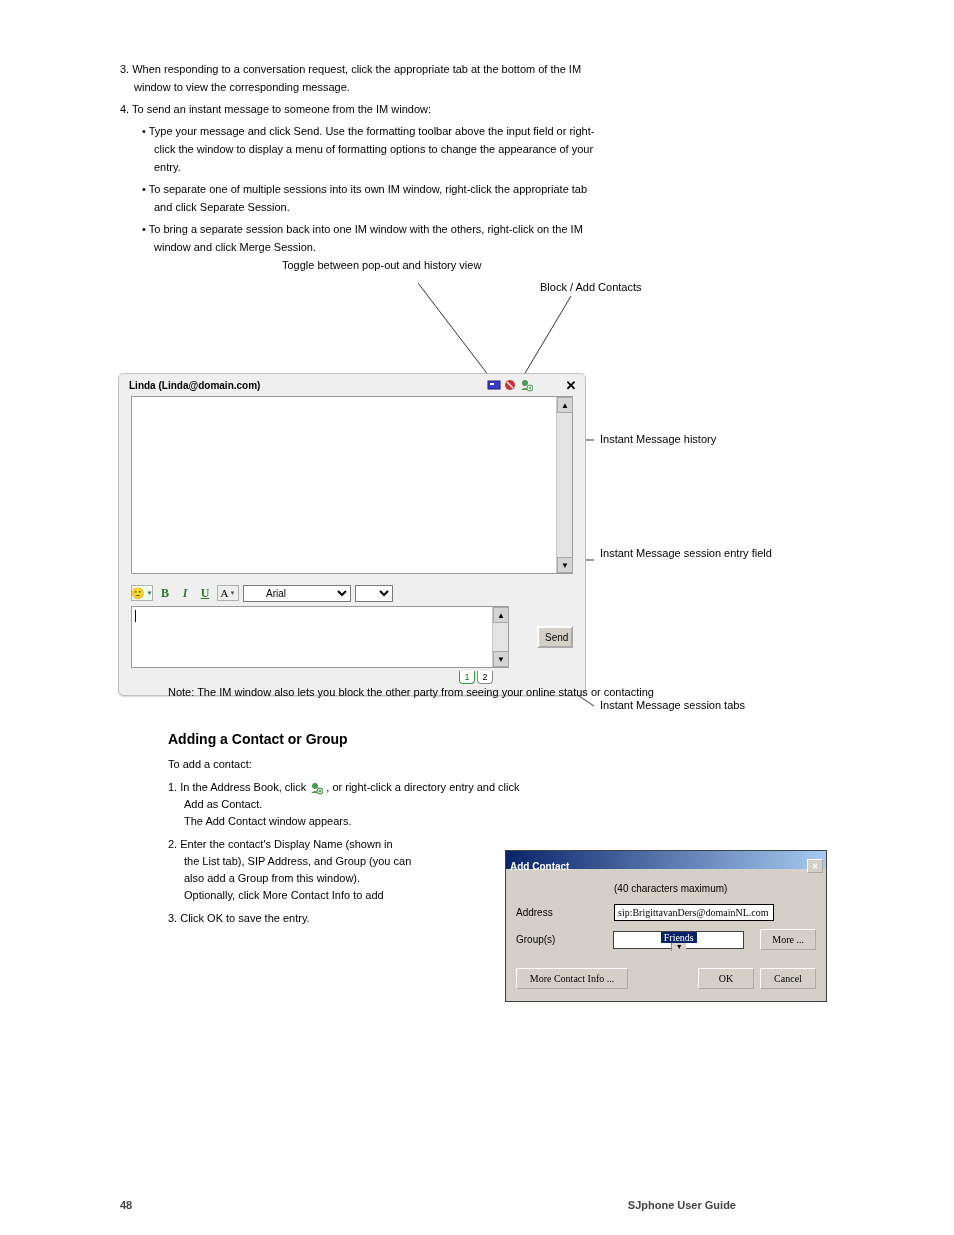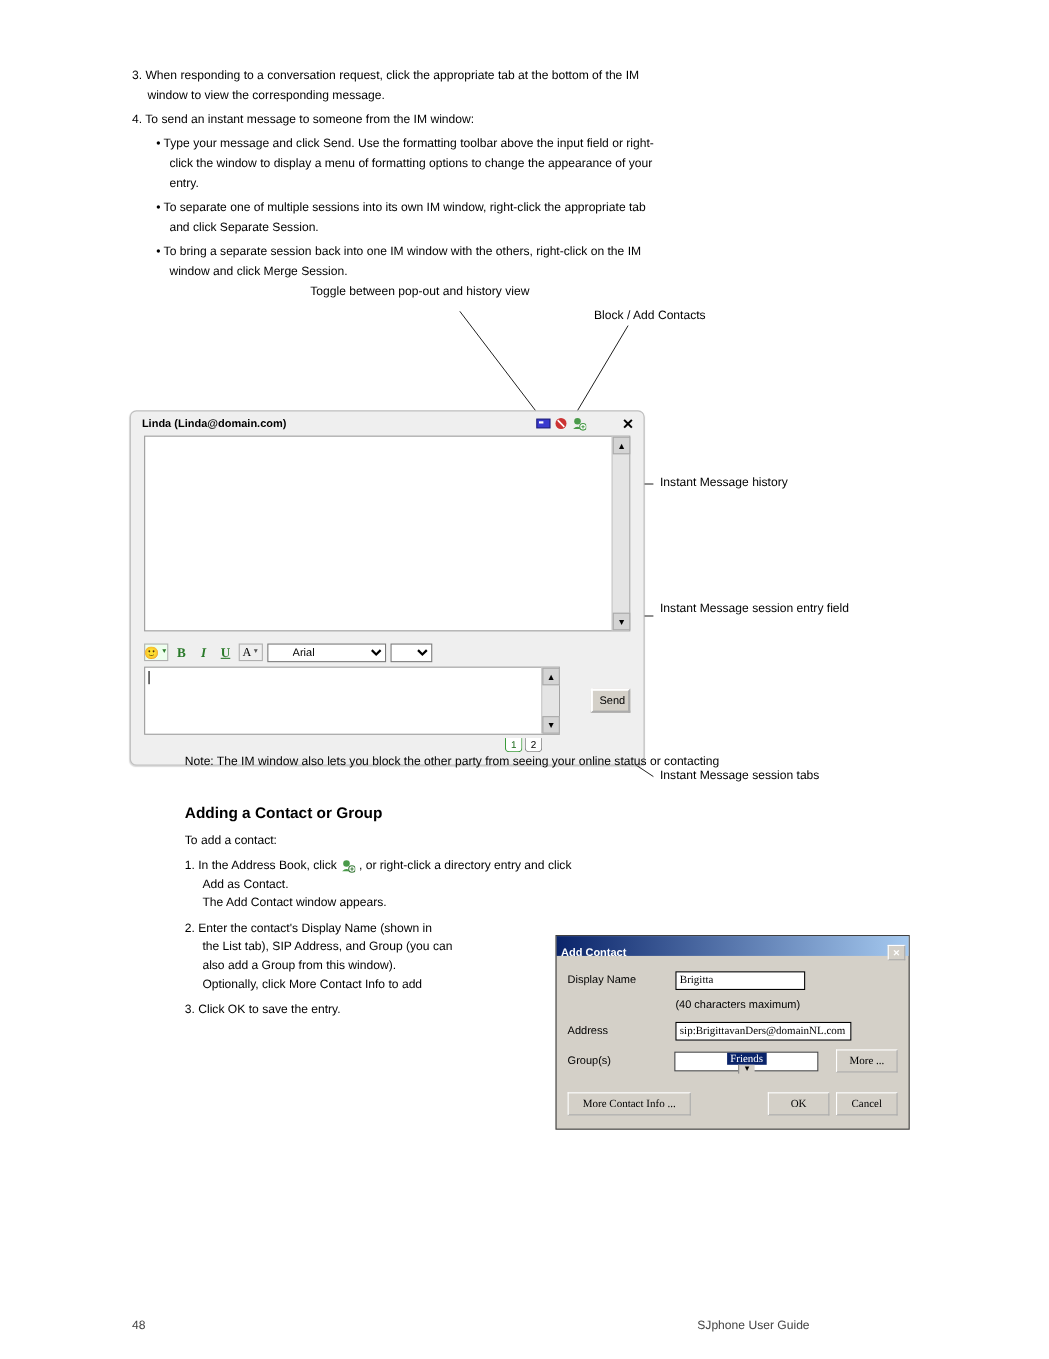--- a/index.html
+++ b/index.html
@@ -283,20 +283,21 @@
   .page-footer {
     position: absolute;
     left: 0;
     bottom: 24px;
     width: 856px;
     display: flex;
     justify-content: space-between;
     padding: 0 120px;
     font-size: 11px;
     color: #444;
+    font-weight: bold;
   }
 </style>
 </head>
 <body>
 
 <div class="page">
 
   <div class="upper-text-block">
     <div style="position:relative; width:725px;">
       <div style="padding-left:14px; text-indent:-14px;"><span>3. When responding to a conversation request, click the appropriate tab at the bottom of the IM</span></div>
@@ -432,24 +433,20 @@
       <div style="margin-top:6px; padding-left:16px; text-indent:-16px;"><span>3. Click OK to save the entry.</span></div>
     </div>
   </div>
 
   <div class="dialog">
     <div class="dlg-title">
       <span>Add Contact</span>
       <span class="dlg-close">✕</span>
     </div>
     <div class="dlg-body">
-      <div class="dlg-row">
-        <span class="dlg-label">Display Name</span>
-        <input class="dlg-input" style="width: 118px;" value="Brigitta">
-      </div>
       <div class="dlg-note">(40 characters maximum)</div>
       <div class="dlg-row">
         <span class="dlg-label">Address</span>
         <input class="dlg-input" style="width: 160px;" value="sip:BrigittavanDers@domainNL.com">
       </div>
       <div class="dlg-row">
         <span class="dlg-label">Group(s)</span>
         <div class="dlg-select" style="width:132px; display:flex; align-items:center; justify-content:space-between;flex-direction:column;">
           <span class="dlg-select-sel">Friends</span>
           <span style="width:15px;height:16px;background:#d4d0c8;border-left:1px solid #888;display:flex;align-items:center;justify-content:center;font-size:7px;">▼</span>

